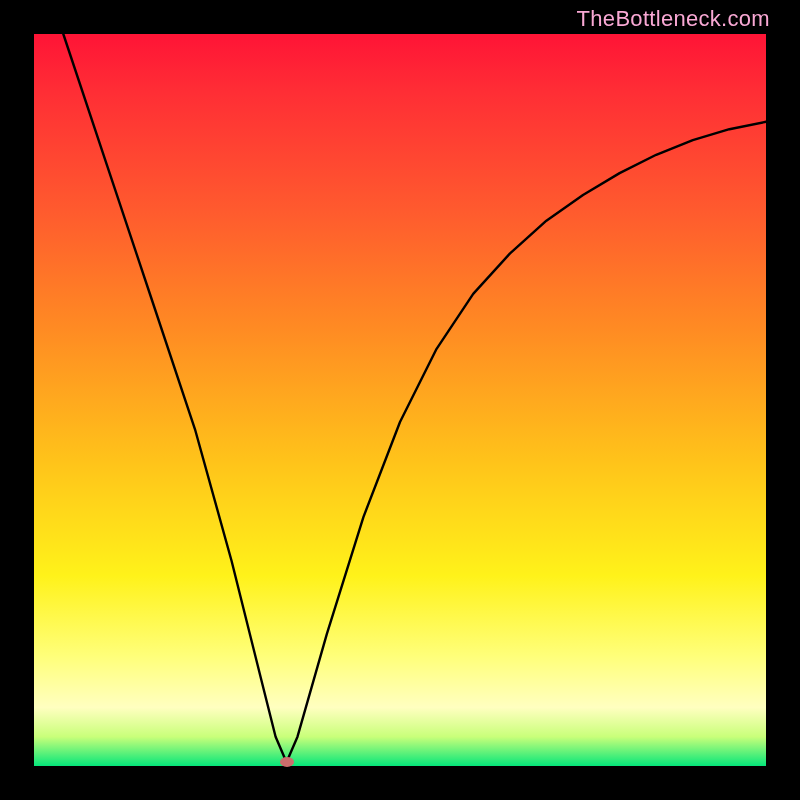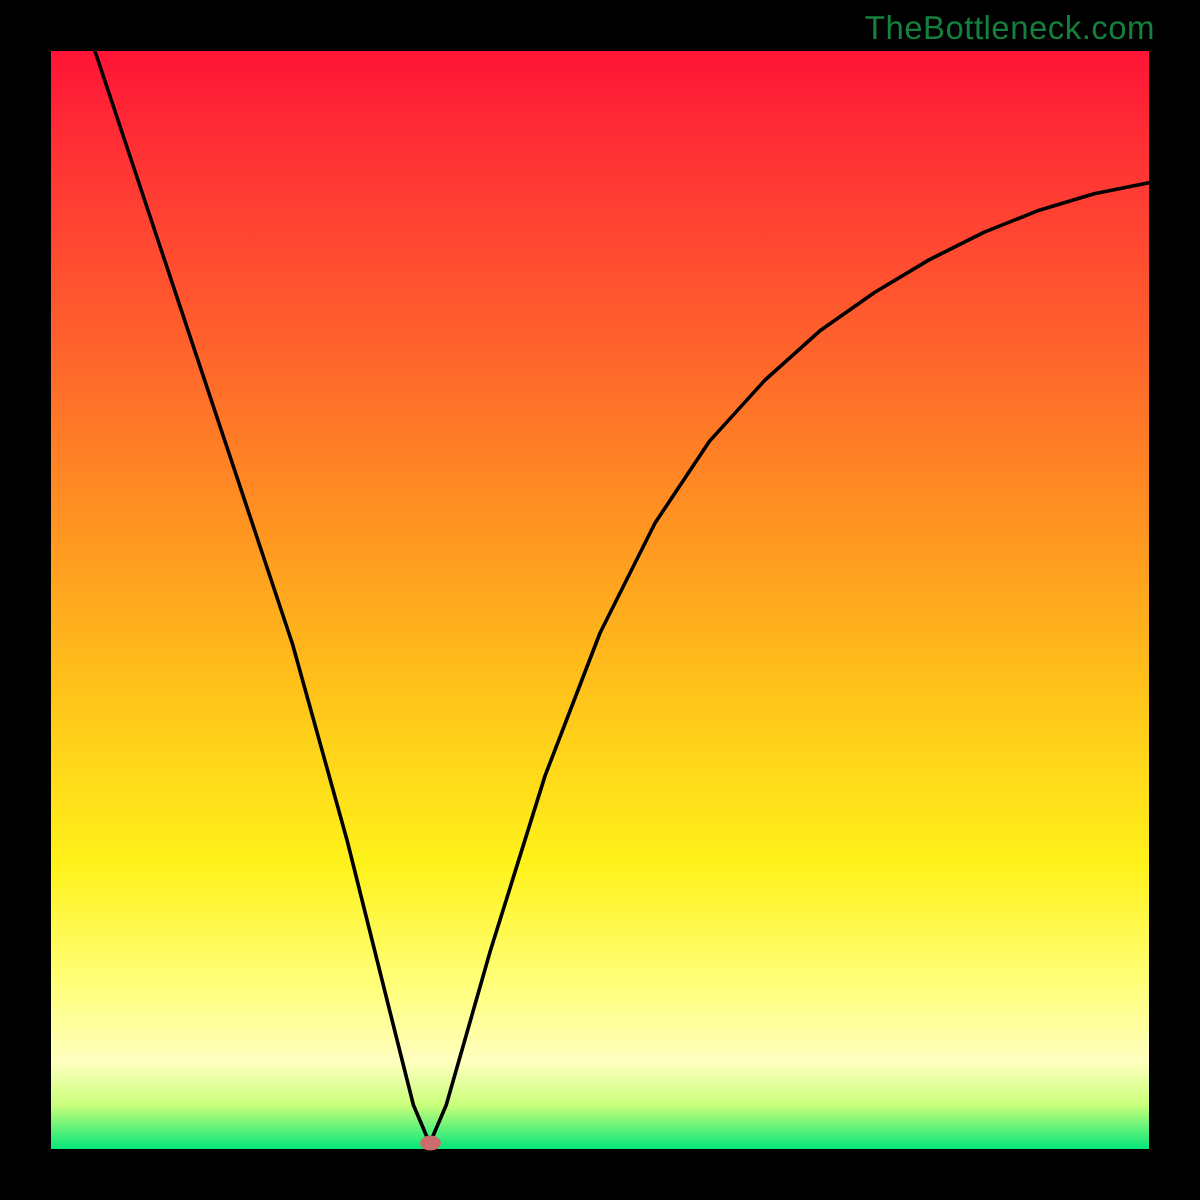--- a/index.html
+++ b/index.html
@@ -35,21 +35,21 @@
       #ffff7a 85%,
       #ffffc0 92%,
       #c9ff7a 96%,
       #05e67a 100%
     );
   }
   .watermark {
     position: absolute;
     top: 6px;
     right: 30px;
-    color: #15803d;
+    color: #f9a8d4;
     font-size: 22px;
     font-weight: 500;
     letter-spacing: 0.3px;
   }
   svg.curve {
     position: absolute;
     left: 0;
     top: 0;
     width: 732px;
     height: 732px;

